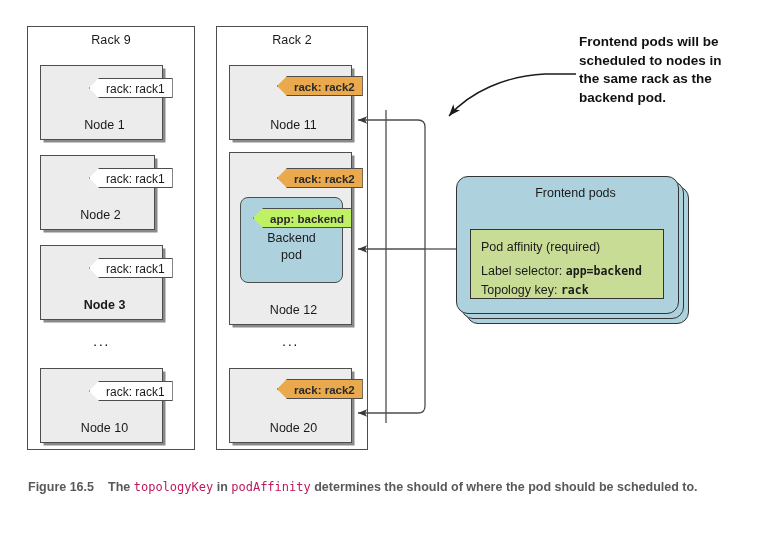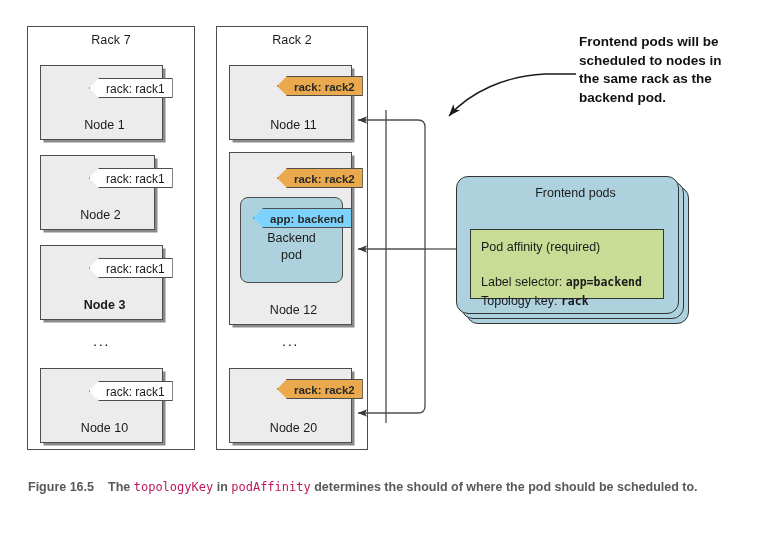--- a/index.html
+++ b/index.html
@@ -74,21 +74,21 @@
     color: #1a1a1a;
     font-weight: normal;
     font-size: 12px;
   }
   .tag.orange {
     background: #eaa94c;
     color: #2a2a2a;
     font-weight: bold;
   }
   .tag.green {
-    background: #7dd3fc;
+    background: #bef264;
     color: #2a2a2a;
     font-weight: bold;
   }
 
   
   .pod {
     position: absolute;
     background: #aed1de;
     border: 1.4px solid #4d4d4d;
     border-radius: 8px;
@@ -136,21 +136,21 @@
     border: 1.3px solid #333333;
     box-sizing: border-box;
     padding: 8px 10px 7px 10px;
   }
   .fp-line {
     font-size: 12.5px;
     color: #1a1a1a;
     line-height: 19px;
     white-space: nowrap;
   }
-  .fp-line.spaced { margin-bottom: 16px; }
+  .fp-line.spaced { margin-bottom: 5px; }
   .mono {
     font-family: "DejaVu Sans Mono", "Liberation Mono", monospace;
     font-size: 11.5px;
     font-weight: bold;
   }
 
   
   .callout {
     position: absolute;
     font-size: 13.5px;
@@ -182,21 +182,21 @@
     height: 539px;
     pointer-events: none;
   }
 </style>
 </head>
 <body>
 
 <div id="stage">
 
   <div class="rack" style="left:27px; top:26px; width:168px; height:424px;">
-    <div class="rack-title">Rack 7</div>
+    <div class="rack-title">Rack 9</div>
   </div>
 
   <div class="node" style="left:40px; top:65px; width:123px; height:75px;">
     <div class="node-label">Node 1</div>
   </div>
   <div class="tag white" style="left:89px; top:78px;">rack: rack1</div>
 
   <div class="node" style="left:40px; top:155px; width:115px; height:75px;">
     <div class="node-label">Node 2</div>
   </div>

